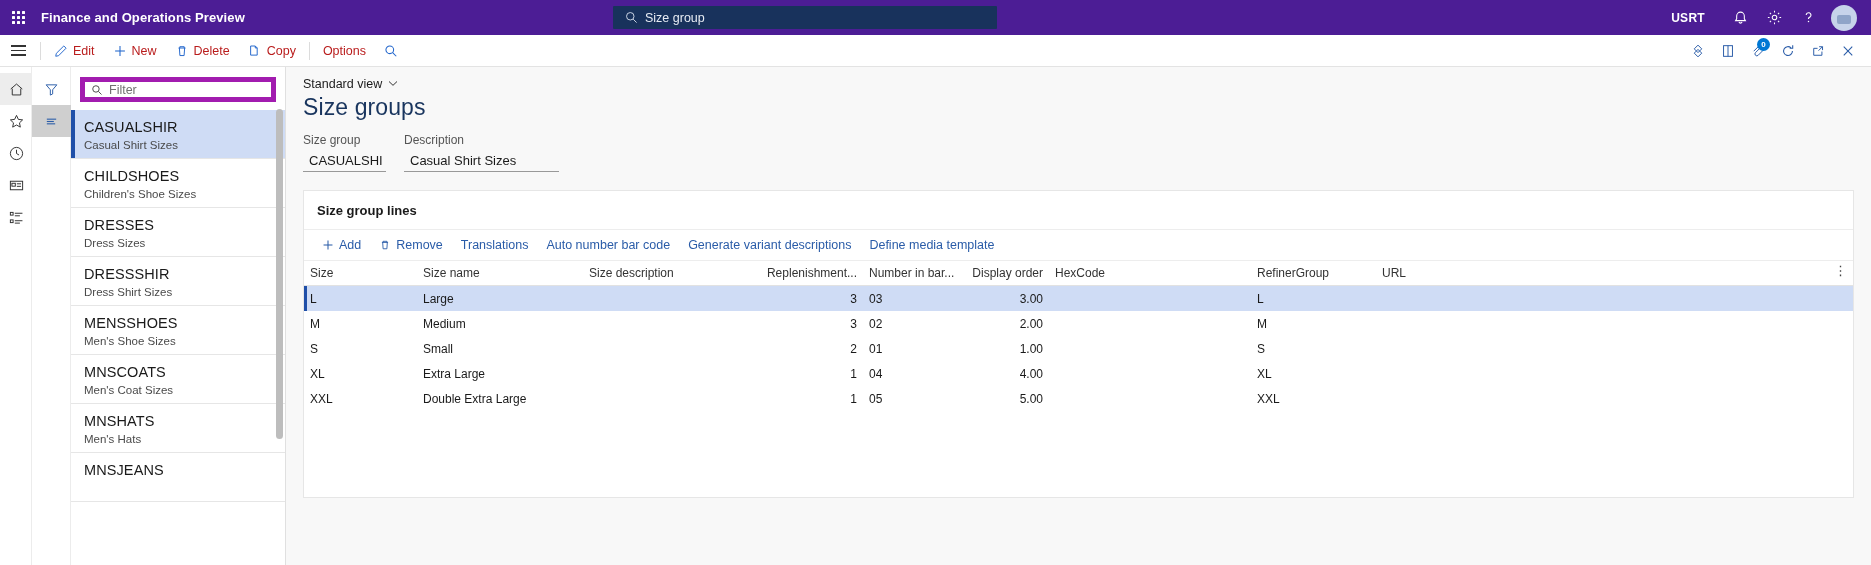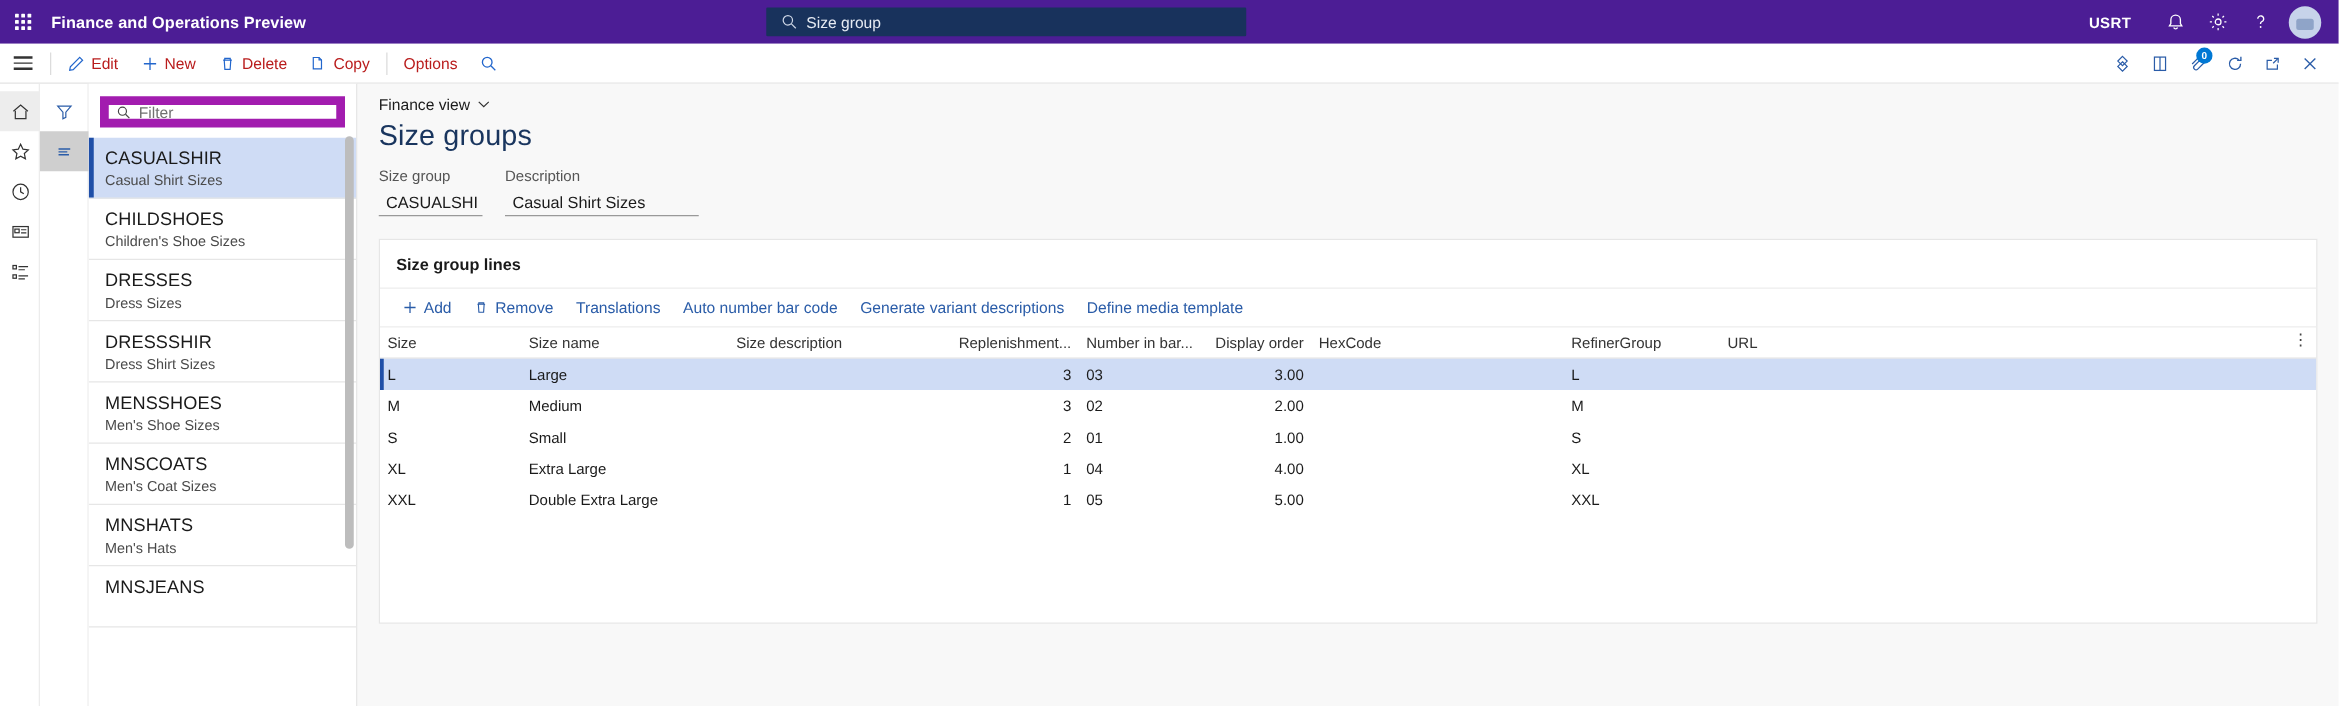--- a/index.html
+++ b/index.html
@@ -218,21 +218,21 @@
     flex: 0 0 215px;
     background: #fff;
     border-right: 1px solid #e0e0e0;
     display: flex;
     flex-direction: column;
     position: relative;
   }
   .filterbox-wrap { padding: 10px 9px 8px 9px; }
   .filterbox {
     height: 25px;
-    border: 7px solid #a21caf;
+    border: 5px solid #a21caf;
     display: flex; align-items: center;
     padding: 0 6px;
     cursor: text;
   }
   .filterbox .fb-icon { color: #444; font-size: 11px; margin-right: 6px; display:flex; }
   .filterbox .fb-ph { color: #707070; font-size: 12.5px; }
   .listitems { flex: 1; overflow: hidden; position: relative; }
   .listrow {
     padding: 9px 0 9px 13px;
     border-bottom: 1px solid #e6e6e6;
@@ -683,21 +683,21 @@
       </div>
     </div>
 
     <div class="list-scrollbar">
       <div class="thumb"></div>
     </div>
   </div>
 
   <div class="maincontent">
     <div class="view-selector">
-      <span>Finance view</span>
+      <span>Standard view</span>
       <span class="chev">
         <svg width="10" height="7" viewBox="0 0 12 8" fill="none" stroke="#333" stroke-width="1.2">
             <path d="M1.2 1.6L6 6.2l4.8-4.6"></path>
           </svg>
       </span>
     </div>
 
     <div class="page-title">Size groups</div>
 
     <div class="formfields">

